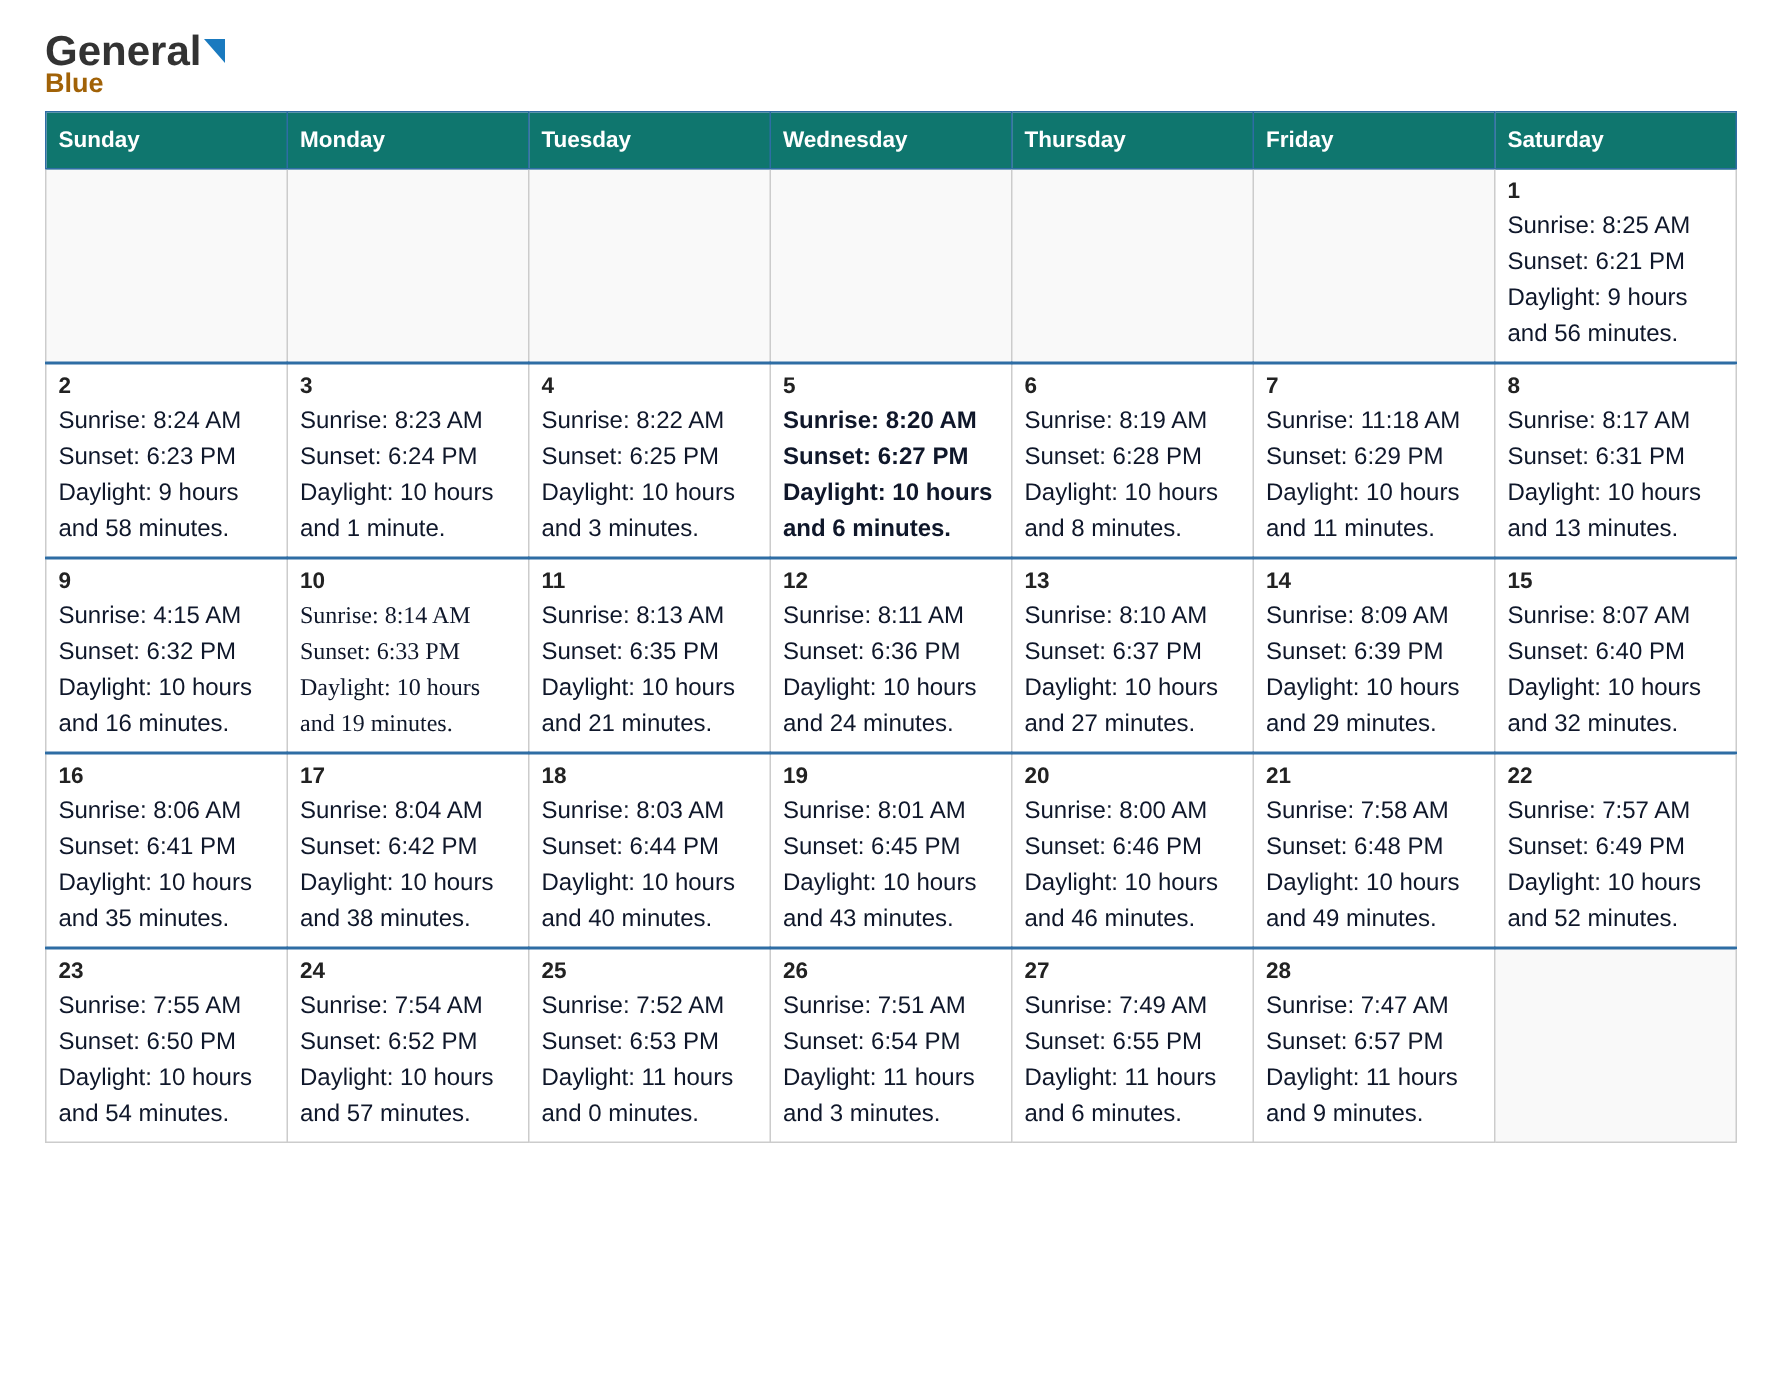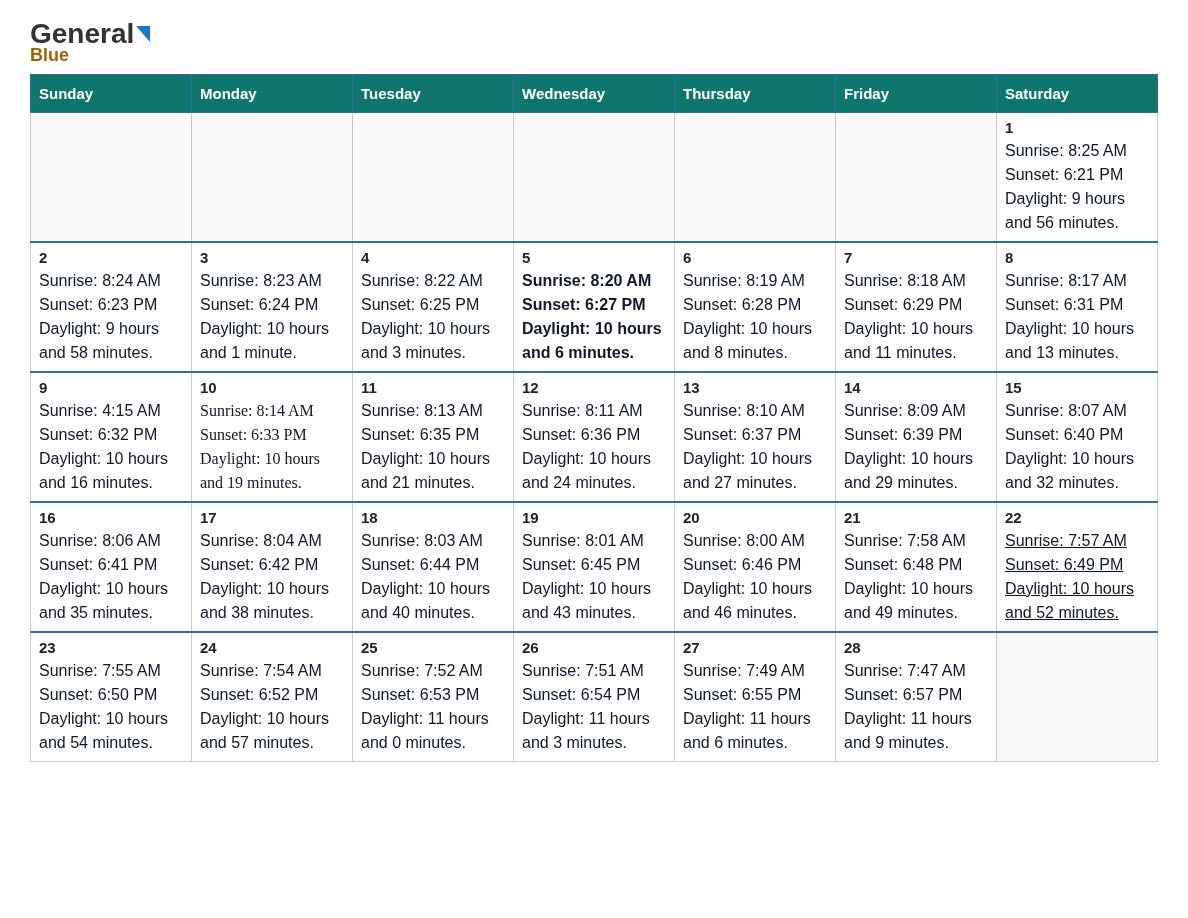--- a/index.html
+++ b/index.html
@@ -170,21 +170,21 @@
 Daylight: 10 hours and 6 minutes.</div>
         </td>
         <td>
           <span class="day-num">6</span>
           <div class="day-info" style="white-space: pre-line;">Sunrise: 8:19 AM
 Sunset: 6:28 PM
 Daylight: 10 hours and 8 minutes.</div>
         </td>
         <td>
           <span class="day-num">7</span>
-          <div class="day-info" style="white-space: pre-line;">Sunrise: 8:18 AM
+          <div class="day-info" style="white-space: pre-line;">Sunrise: 11:18 AM
 Sunset: 6:29 PM
 Daylight: 10 hours and 11 minutes.</div>
         </td>
         <td>
           <span class="day-num">8</span>
           <div class="day-info" style="white-space: pre-line;">Sunrise: 8:17 AM
 Sunset: 6:31 PM
 Daylight: 10 hours and 13 minutes.</div>
         </td>
       </tr>
@@ -264,21 +264,21 @@
 Daylight: 10 hours and 46 minutes.</div>
         </td>
         <td>
           <span class="day-num">21</span>
           <div class="day-info" style="white-space: pre-line;">Sunrise: 7:58 AM
 Sunset: 6:48 PM
 Daylight: 10 hours and 49 minutes.</div>
         </td>
         <td>
           <span class="day-num">22</span>
-          <div class="day-info" style="white-space: pre-line; text-decoration: underline;">Sunrise: 7:57 AM
+          <div class="day-info" style="white-space: pre-line;">Sunrise: 7:57 AM
 Sunset: 6:49 PM
 Daylight: 10 hours and 52 minutes.</div>
         </td>
       </tr>
       <tr>
         <td>
           <span class="day-num">23</span>
           <div class="day-info" style="white-space: pre-line;">Sunrise: 7:55 AM
 Sunset: 6:50 PM
 Daylight: 10 hours and 54 minutes.</div>

